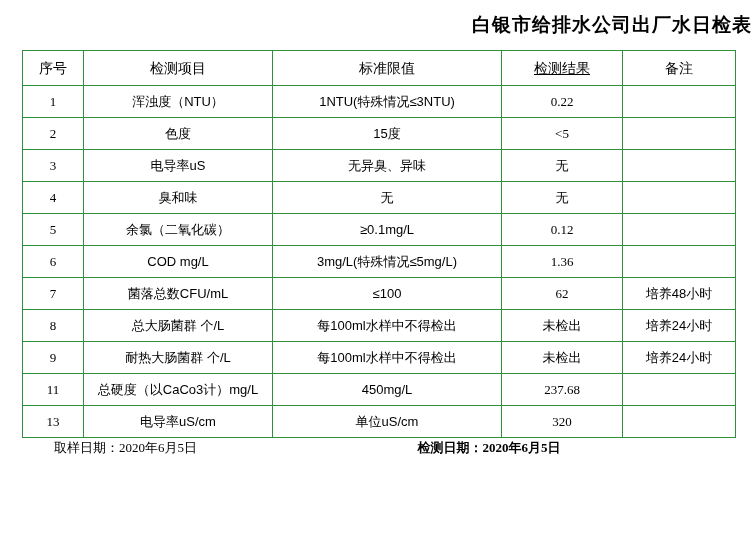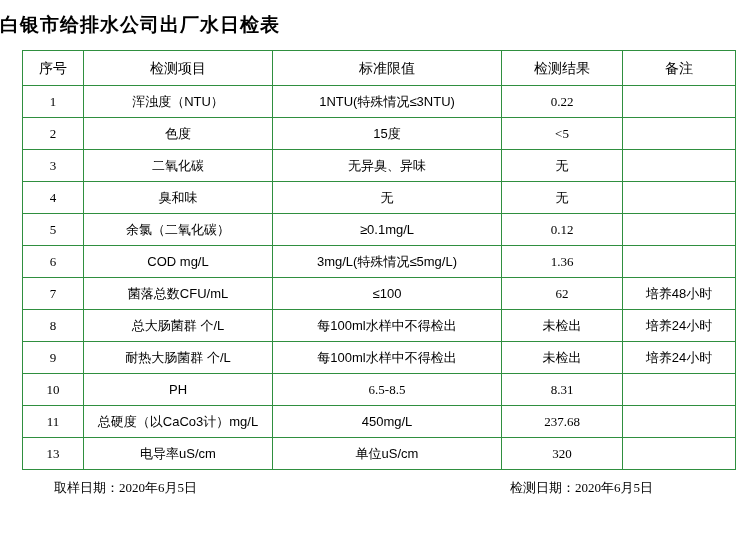--- a/index.html
+++ b/index.html
@@ -14,21 +14,21 @@
     color: #000000;
     overflow: hidden;
   }
   .page {
     position: relative;
     width: 752px;
     height: 549px;
     box-sizing: border-box;
   }
   .title {
-    text-align: left;
+    text-align: right;
     font-size: 19px;
     font-weight: bold;
     letter-spacing: 1px;
     padding-top: 12px;
     padding-bottom: 12px;
     color: #000;
     font-family: Liberation Serif, serif;
   }
   .table-wrap {
     padding: 0 22px;
@@ -52,45 +52,45 @@
     overflow: hidden;
   }
   table.report thead td {
     height: 34px;
     line-height: 34px;
     font-size: 14px;
   }
   .col-no { width: 60px; }
   .col-item { width: 188px; }
   .col-std { width: 228px; }
-  .col-res { width: 120px; }
+  .col-res { width: 120px; text-decoration: underline; }
   .col-note { width: 112px; }
   .num {
     font-family: "Liberation Serif", serif;
     font-size: 13px;
   }
   .mixed {
     font-size: 13px;
     margin-left: 32px;
   }
   .footer {
     padding: 0 22px;
-    margin-top: 9px;
+    margin-top: 1px;
     display: flex;
     font-size: 13px;
     position: relative;
-    gap: 29px;
   }
   .footer-left {
     padding-left: 32px;
     width: 300px;
   }
   .footer-mid {
     width: 270px;
-    text-align: right;
+    text-align: center;
+    font-weight: bold;
   }
   .footer-right {
     flex: 1;
     text-align: left;
   }
 </style>
 </head>
 <body>
 
 <div class="page">
@@ -118,21 +118,21 @@
         </tr>
         <tr>
           <td class="num">2</td>
           <td>色度</td>
           <td class="mixed">15度</td>
           <td class="num">&lt;5</td>
           <td></td>
         </tr>
         <tr>
           <td class="num">3</td>
-          <td>二氧化碳</td>
+          <td>电导率uS</td>
           <td class="mixed">无异臭、异味</td>
           <td class="num">无</td>
           <td></td>
         </tr>
         <tr>
           <td class="num">4</td>
           <td>臭和味</td>
           <td class="mixed">无</td>
           <td class="num">无</td>
           <td></td>
@@ -164,27 +164,20 @@
           <td class="mixed">每100ml水样中不得检出</td>
           <td>未检出</td>
           <td>培养24小时</td>
         </tr>
         <tr>
           <td class="num">9</td>
           <td>耐热大肠菌群 个/L</td>
           <td class="mixed">每100ml水样中不得检出</td>
           <td>未检出</td>
           <td>培养24小时</td>
-        </tr>
-        <tr>
-          <td class="num">10</td>
-          <td class="mixed">PH</td>
-          <td class="num">6.5-8.5</td>
-          <td class="num">8.31</td>
-          <td></td>
         </tr>
         <tr>
           <td class="num">11</td>
           <td class="mixed">总硬度（以CaCo3计）mg/L</td>
           <td class="mixed">450mg/L</td>
           <td class="num">237.68</td>
           <td></td>
         </tr>
         <tr>
           <td class="num">13</td>

